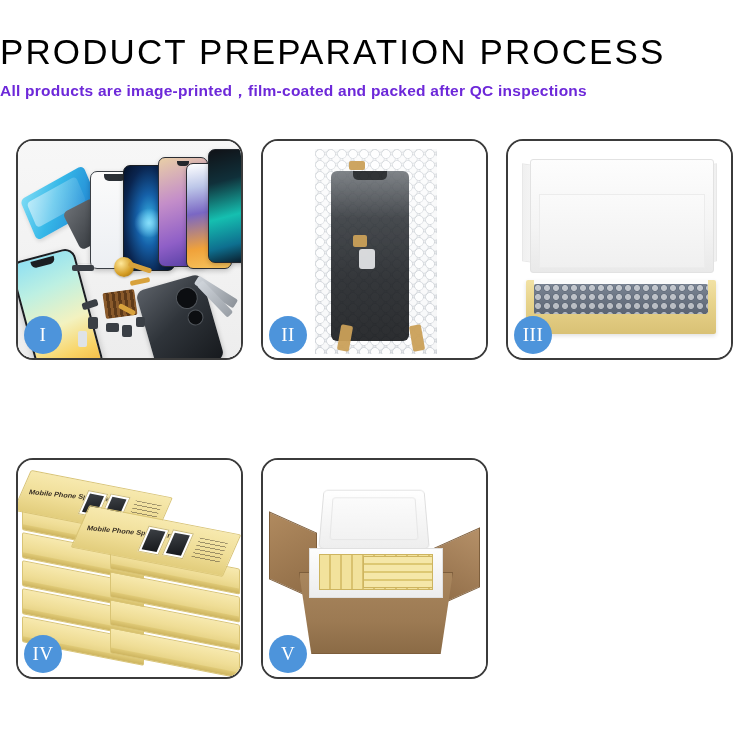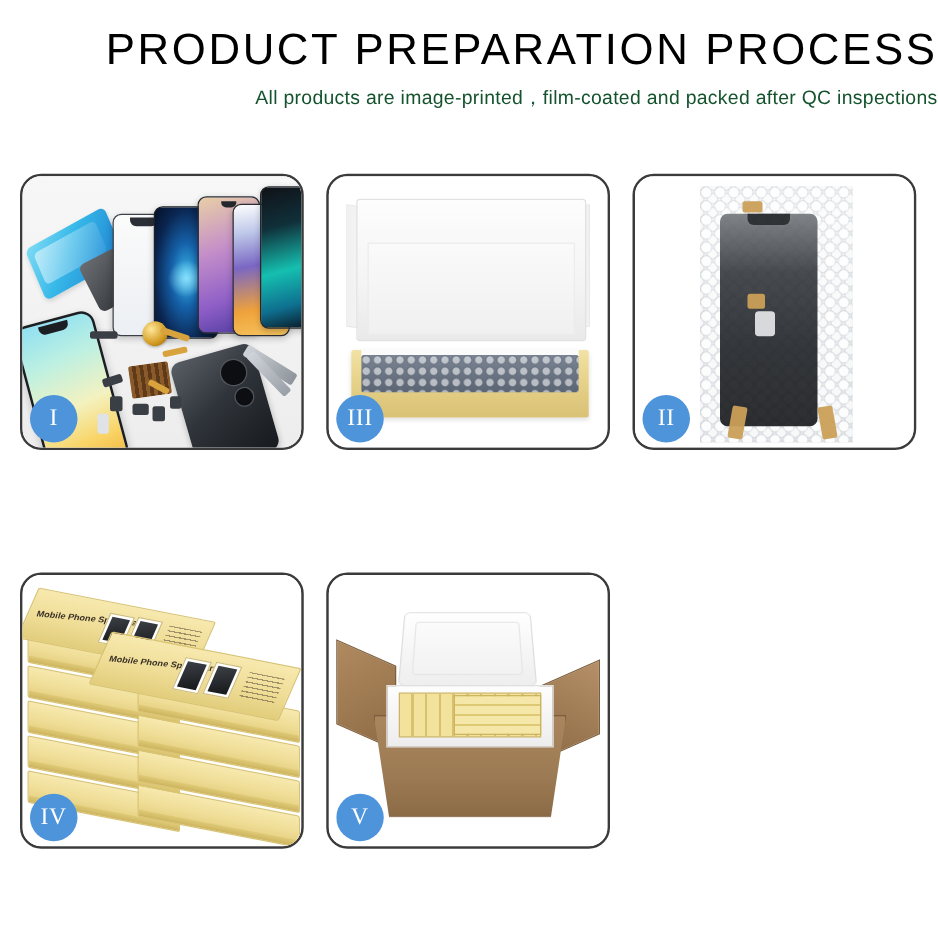--- a/index.html
+++ b/index.html
@@ -17,40 +17,40 @@
     position: relative;
     width: 750px;
     height: 750px;
     background: #ffffff;
   }
 
   
   .header {
     position: absolute;
     left: 0;
-    top: 20px;
+    top: 32px;
     width: 750px;
-    text-align: right;
+    text-align: left;
   }
   .title {
     font-family: "Liberation Sans", sans-serif;
     font-size: 35px;
     font-weight: 500;
     letter-spacing: 2.1px;
     color: #000000;
     line-height: 40px;
     white-space: nowrap;
   }
   .subtitle {
     margin-top: 9px;
     font-family: "Liberation Sans", sans-serif;
     font-size: 15.5px;
-    font-weight: 400;
+    font-weight: 700;
     letter-spacing: 0.25px;
-    color: #14532d;
+    color: #6d28d9;
     line-height: 20px;
     white-space: nowrap;
   }
 
   
   .grid {
     position: absolute;
     left: 16px;
     top: 139px;
     width: 718px;
@@ -481,53 +481,53 @@
           <div class="flex-cable" style="left:100px;top:166px;width:18px;height:5px;transform:rotate(28deg);"></div>
           <div class="tweezers"></div>
           <div class="tweezers2"></div>
         </div>
       </div>
       <div class="badge">I</div>
     </div>
 
     <div class="panel">
       <div class="panel-inner">
-        <div class="photo p3">
-          <div class="box3-flap-l"></div>
-          <div class="box3-flap-r"></div>
-          <div class="box3-lid"></div>
-          <div class="box3-base">
-            <div class="box3-rim"></div>
-            <div class="box3-inner"></div>
-          </div>
-        </div>
-      </div>
-      <div class="badge">III</div>
-    </div>
-
-    <div class="panel">
-      <div class="panel-inner">
         <div class="photo p2">
           <div class="bubble-bag">
             <div class="screen-part">
               <span class="notch"></span>
             </div>
             <div class="connector"></div>
             <div class="tape t1"></div>
             <div class="tape t2"></div>
             <div class="tape t3"></div>
             <div class="tape t4"></div>
           </div>
         </div>
       </div>
       <div class="badge">II</div>
     </div>
 
     <div class="panel">
       <div class="panel-inner">
+        <div class="photo p3">
+          <div class="box3-flap-l"></div>
+          <div class="box3-flap-r"></div>
+          <div class="box3-lid"></div>
+          <div class="box3-base">
+            <div class="box3-rim"></div>
+            <div class="box3-inner"></div>
+          </div>
+        </div>
+      </div>
+      <div class="badge">III</div>
+    </div>
+
+    <div class="panel">
+      <div class="panel-inner">
         <div class="photo p4">
           <div class="stackwrap">
 
             <div class="ybox" style="left:4px;top:56px;width:120px;height:24px;transform:skewY(11deg);">
                 <span class="edge"></span>
               </div>
             <div class="ybox" style="left:4px;top:84px;width:120px;height:24px;transform:skewY(11deg);">
                 <span class="edge"></span>
               </div>
             <div class="ybox" style="left:4px;top:112px;width:120px;height:24px;transform:skewY(11deg);">

